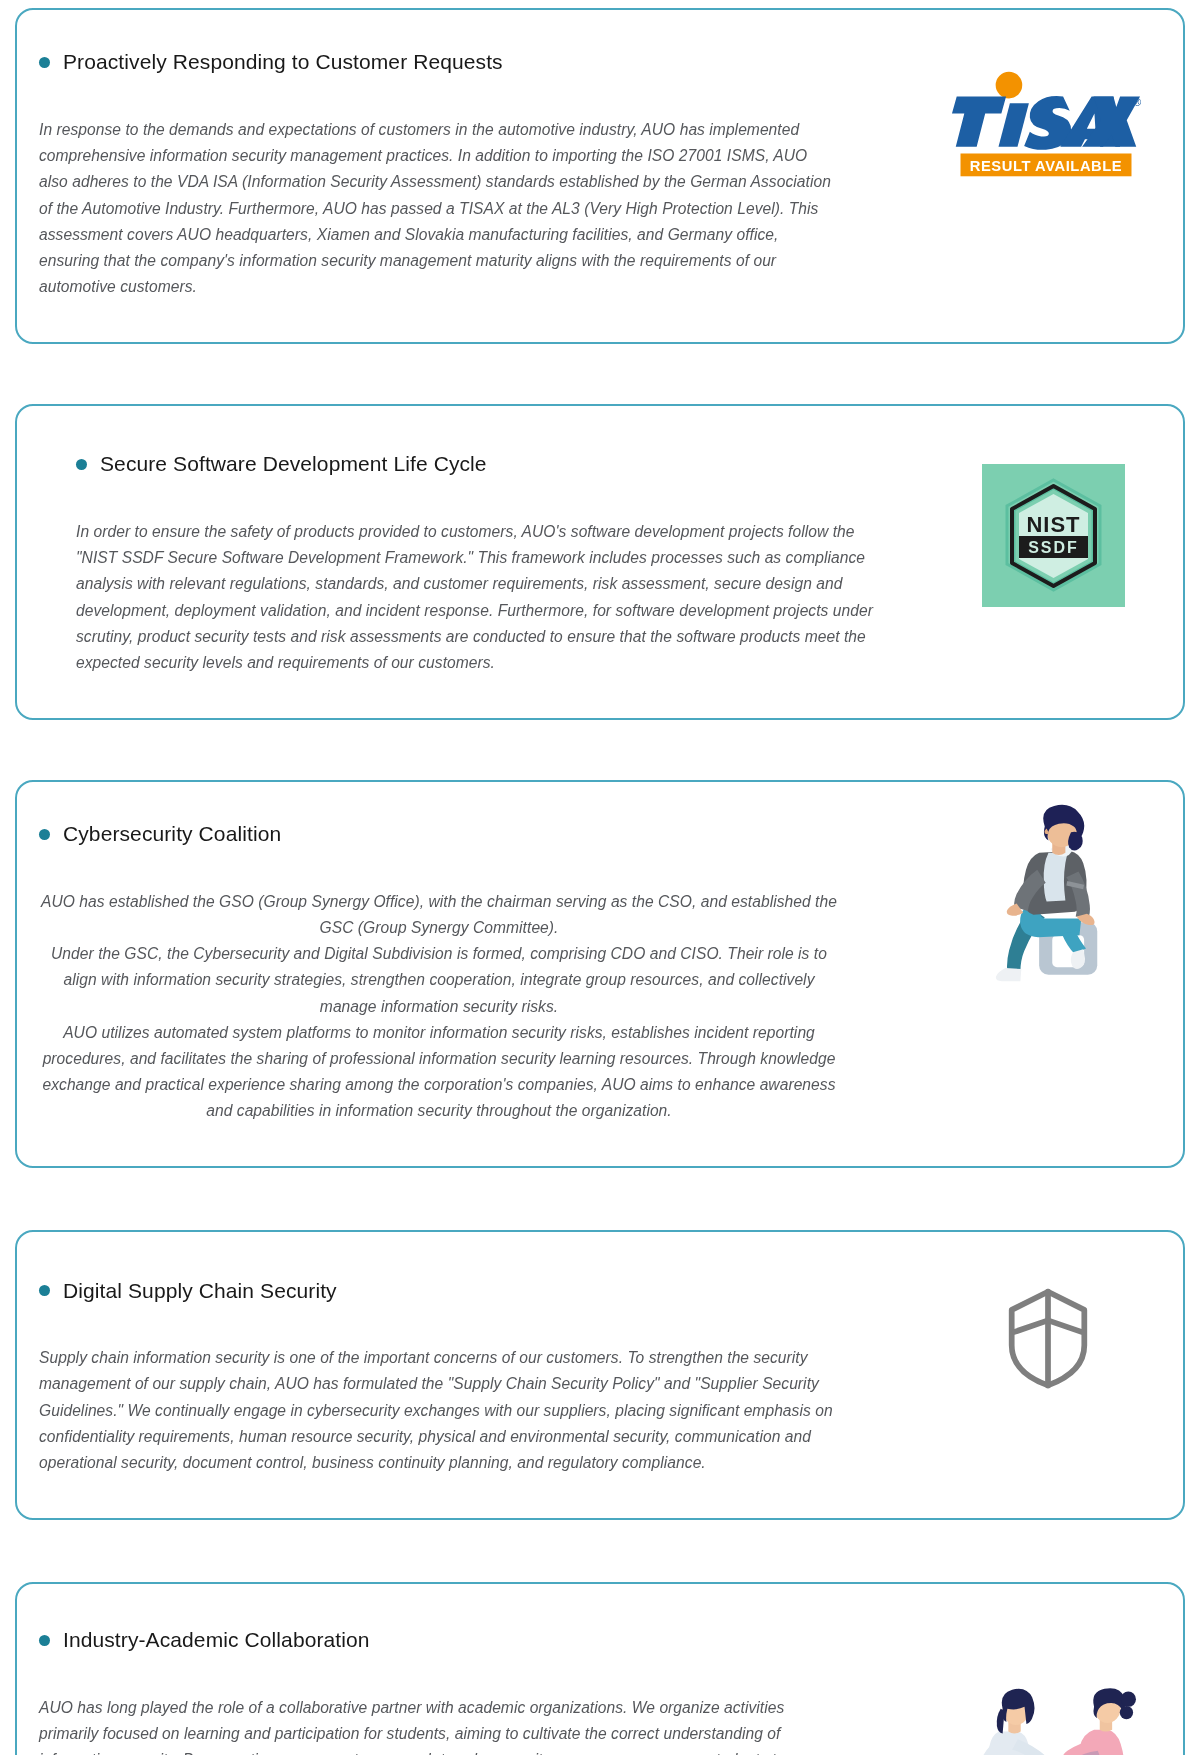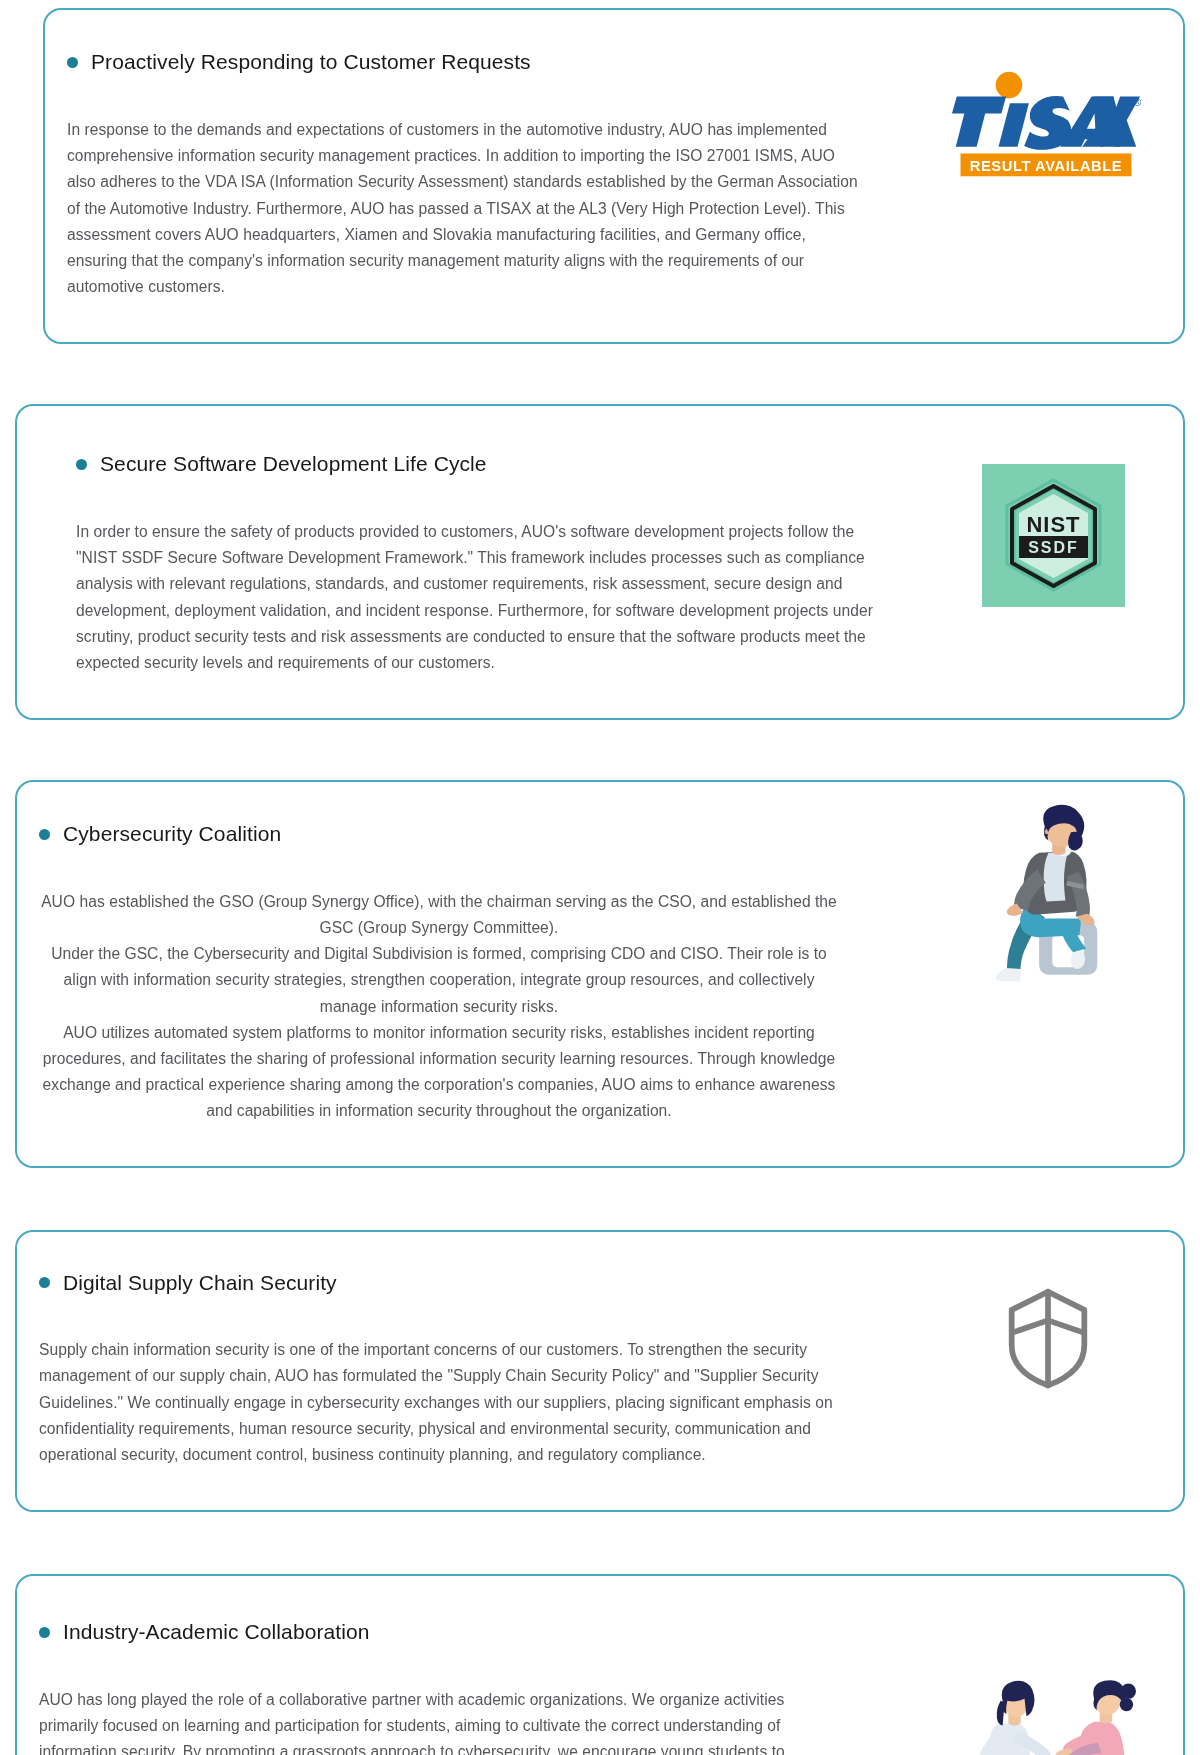--- a/index.html
+++ b/index.html
@@ -67,36 +67,37 @@
     letter-spacing: .1px;
   }
 
   .card-text {
     font-size: 15.6px;
     line-height: 1.68;
     color: #55575b;
     max-width: 800px;
     white-space: pre-line;
     letter-spacing: .05px;
-  }
-
-  
-  #card-1 { min-height: 252px; margin-bottom: 60px; margin-left: 28px; }
+    font-style: italic;
+  }
+
+  
+  #card-1 { min-height: 252px; margin-bottom: 60px; }
   #card-1 .card-media { width: 250px; padding-right: 24px; padding-top: 58px; }
 
   #card-2 { min-height: 260px; margin-bottom: 60px; padding-left: 37px; }
   #card-2 .card-body { padding-top: 28px; }
   #card-2 .card-media { width: 230px; padding-right: 30px; padding-top: 58px; text-align: right; }
 
   #card-3 { min-height: 302px; margin-bottom: 62px; text-align: center; }
   #card-3 .card-body { padding-top: 22px; }
   #card-3 .card-media { width: 230px; padding-right: 24px; padding-top: 22px; }
 
   #card-4 { min-height: 228px; margin-bottom: 62px; }
-  #card-4 .card-body { padding-top: 20px; }
+  #card-4 .card-body { padding-top: 28px; }
   #card-4 .card-media { width: 230px; padding-right: 40px; padding-top: 54px; }
 
   #card-5 { min-height: 196px; }
   #card-5 .card-body { padding-top: 26px; }
   #card-5 .card-media { width: 235px; padding-right: 22px; padding-top: 12px; align-self: flex-end; }
 
   
   .tisax {
     width: 190px;
     display: block;

